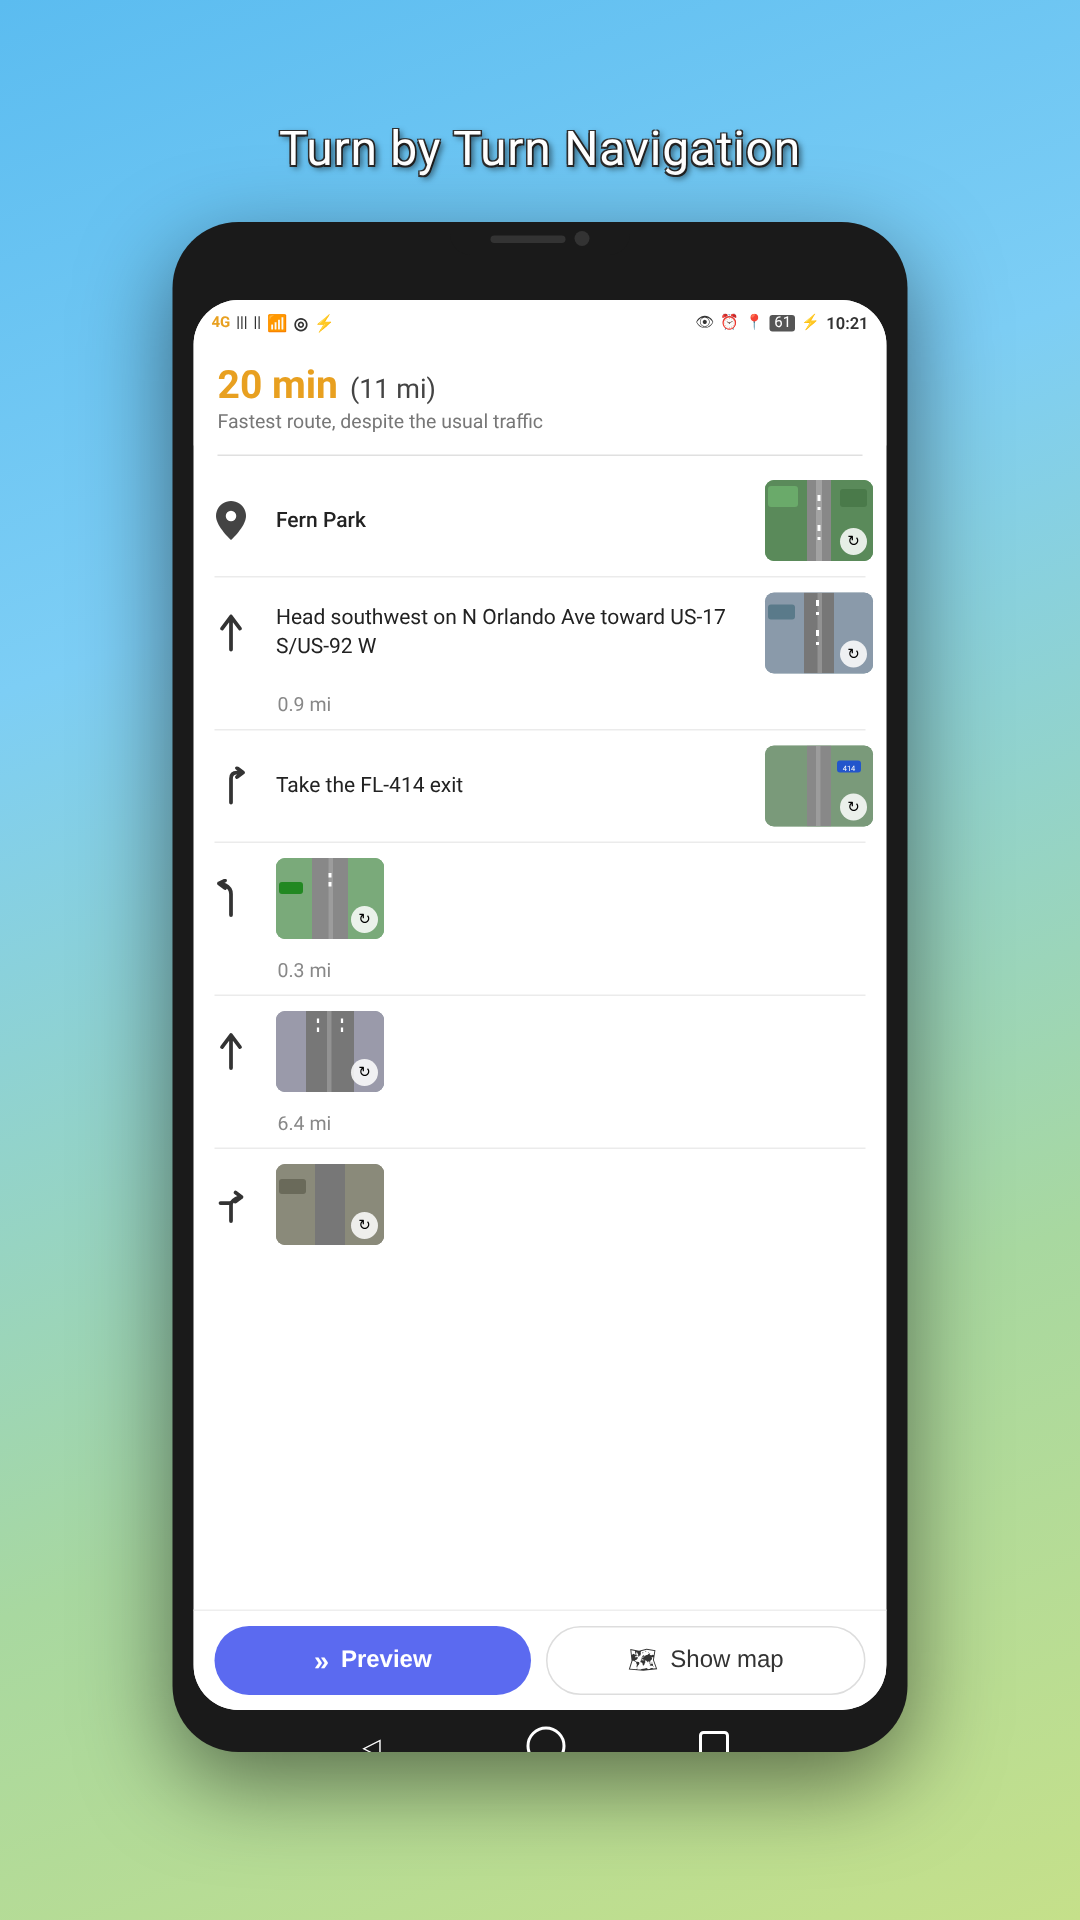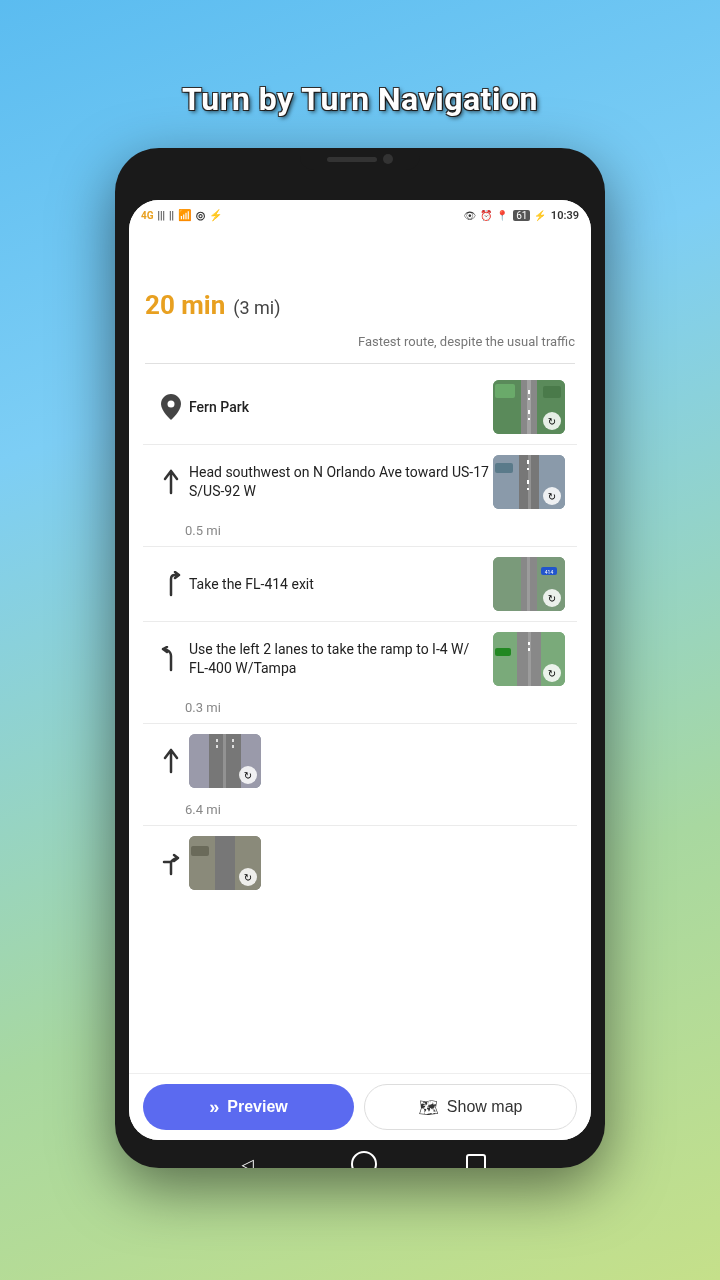--- a/index.html
+++ b/index.html
@@ -13,21 +13,21 @@
       background: linear-gradient(160deg, #5bbcf0 0%, #7dcef5 30%, #a8d8a0 70%, #c5e08a 100%);
       display: flex;
       flex-direction: column;
       align-items: center;
       justify-content: flex-start;
       position: relative;
     }
 
     .page-title {
       font-size: 32px;
-      font-weight: 700;
+      font-weight: 400;
       color: #fff;
       text-shadow: 2px 2px 4px rgba(0,0,0,0.7), -1px -1px 0 #333, 1px -1px 0 #333, -1px 1px 0 #333, 1px 1px 0 #333;
       margin-top: 80px;
       margin-bottom: 30px;
       letter-spacing: 0.5px;
     }
 
     .phone-frame {
       width: 490px;
       height: 1020px;
@@ -129,56 +129,54 @@
     .route-time-row {
       display: flex;
       align-items: baseline;
       gap: 8px;
     }
 
     .route-time {
       font-size: 26px;
       font-weight: 700;
       color: #e8a020;
-      margin-top: 48px;
     }
 
     .route-distance {
       font-size: 18px;
       color: #444;
       font-weight: 400;
     }
 
     .route-subtitle {
       font-size: 13px;
       color: #777;
-      margin-top: 14px;
-      text-align: right;
+      margin-top: 2px;
     }
 
     .divider {
       height: 1px;
       background: #e0e0e0;
       margin: 6px 16px;
     }
 
     .nav-list {
       flex: 1;
       overflow-y: auto;
       overflow-x: hidden;
       scrollbar-width: none;
     }
 
     .nav-list::-webkit-scrollbar { display: none; }
 
     .nav-item {
       display: flex;
       align-items: center;
-      padding: 10px 26px;
-      gap: 2px;
+      padding: 10px 9px;
+      gap: 14px;
       position: relative;
     }
 
     .nav-item-icon {
       width: 32px;
       height: 32px;
       display: flex;
       align-items: center;
       justify-content: center;
       flex-shrink: 0;
@@ -327,28 +325,28 @@
         <span style="font-size:11px;">📶</span>
         <span style="font-size:11px;">◎</span>
         <span style="font-size:11px;">⚡</span>
       </div>
       <div class="status-right">
         <span style="font-size:10px;">👁</span>
         <span style="font-size:10px;">⏰</span>
         <span style="font-size:10px;">📍</span>
         <span style="font-size:10px; background:#555; color:#fff; padding:0 3px; border-radius:2px;">61</span>
         <span style="font-size:10px;">⚡</span>
-        <span style="font-size:11px; font-weight:600;">10:39</span>
+        <span style="font-size:11px; font-weight:600;">10:21</span>
       </div>
     </div>
 
     <div class="route-header">
       <div class="route-time-row">
         <span class="route-time">20 min</span>
-        <span class="route-distance">(3 mi)</span>
+        <span class="route-distance">(11 mi)</span>
       </div>
       <div class="route-subtitle">Fastest route, despite the usual traffic</div>
     </div>
 
     <div class="divider"></div>
 
     <div class="nav-list">
 
       <div class="nav-item">
         <div class="nav-item-icon">
@@ -386,21 +384,21 @@
             <rect width="72" height="54" fill="#8a9aaa"></rect>
             <rect x="26" y="0" width="20" height="54" fill="#777"></rect>
             <rect x="35" y="0" width="3" height="54" fill="#bbb" opacity="0.4"></rect>
             <line x1="35" y1="5" x2="35" y2="15" stroke="white" stroke-width="2" stroke-dasharray="4,4"></line>
             <line x1="35" y1="25" x2="35" y2="35" stroke="white" stroke-width="2" stroke-dasharray="4,4"></line>
             <rect x="2" y="8" width="18" height="10" fill="#5a7a8a" rx="2"></rect>
           </svg>
           <div class="thumb-refresh">↻</div>
         </div>
       </div>
-      <div class="nav-item-distance">0.5 mi</div>
+      <div class="nav-item-distance">0.9 mi</div>
 
       <div class="list-sep"></div>
 
       <div class="nav-item">
         <div class="nav-item-icon">
           <svg width="22" height="26" viewBox="0 0 22 26" fill="none">
             <path d="M11 24 L11 8 Q11 4 15 4 L19 4 M15 1 L19 4 L15 7" stroke="#333" stroke-width="2.5" stroke-linecap="round" stroke-linejoin="round" fill="none"></path>
           </svg>
         </div>
         <div class="nav-item-text">Take the FL-414 exit</div>
@@ -417,21 +415,20 @@
       </div>
 
       <div class="list-sep"></div>
 
       <div class="nav-item">
         <div class="nav-item-icon">
           <svg width="22" height="26" viewBox="0 0 22 26" fill="none">
             <path d="M11 24 L11 10 Q11 6 7 4 L3 3 M7 1 L3 3 L7 6" stroke="#333" stroke-width="2.5" stroke-linecap="round" stroke-linejoin="round" fill="none"></path>
           </svg>
         </div>
-        <div class="nav-item-text">Use the left 2 lanes to take the ramp to I-4 W/ FL-400 W/Tampa</div>
         <div class="nav-item-thumb thumb-4">
           <svg class="thumb-road" viewBox="0 0 72 54">
             <rect width="72" height="54" fill="#7aaa7a"></rect>
             <rect x="24" y="0" width="24" height="54" fill="#888"></rect>
             <rect x="35" y="0" width="3" height="54" fill="#bbb" opacity="0.4"></rect>
             <rect x="2" y="16" width="16" height="8" fill="#228822" rx="2"></rect>
             <line x1="36" y1="10" x2="36" y2="20" stroke="white" stroke-width="2" stroke-dasharray="3,3"></line>
           </svg>
           <div class="thumb-refresh">↻</div>
         </div>

